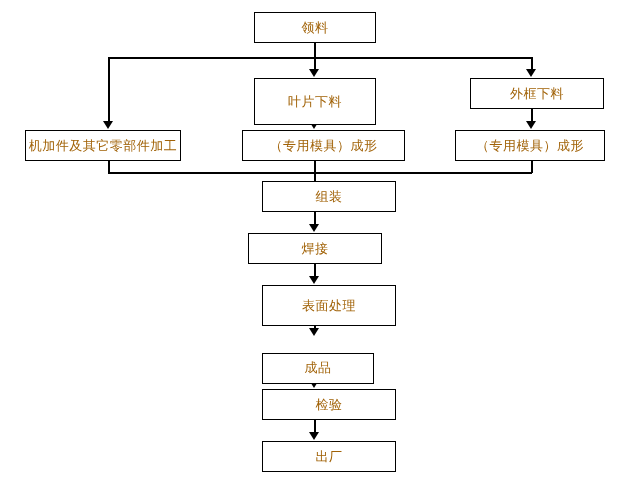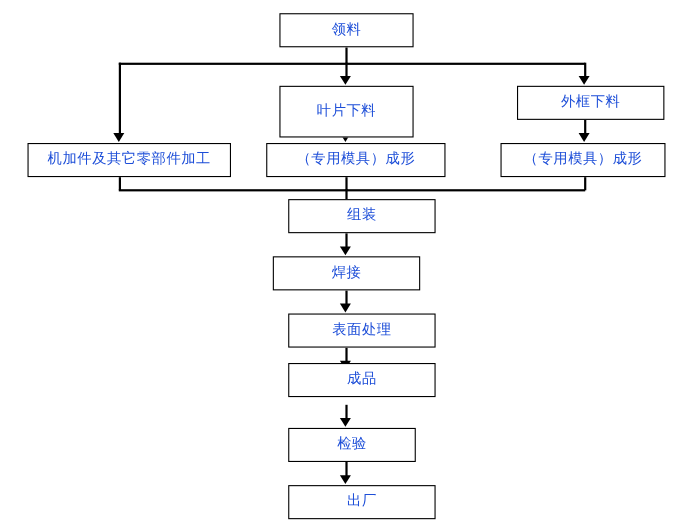--- a/index.html
+++ b/index.html
@@ -18,21 +18,21 @@
     overflow: hidden;
   }
   .node {
     position: absolute;
     box-sizing: border-box;
     border: 1.6px solid #000000;
     background: #ffffff;
     display: flex;
     align-items: center;
     justify-content: center;
-    color: #1d4ed8;
+    color: #a16207;
     font-size: 13px;
     line-height: 1;
     letter-spacing: 0.5px;
     white-space: nowrap;
     z-index: 3;
   }
   .node-label {
     display: block;
     transform: translateY(-0.5px);
   }
@@ -82,21 +82,21 @@
   <div class="node" style="left:470px; top:78px; width:134px; height:31px;">
     <span class="node-label">外框下料</span>
   </div>
 
   <div class="conn conn-v" style="left:314px; top:109px; height:13px;"></div>
   <div class="arrowhead" style="left:309px; top:121px;"></div>
 
   <div class="conn conn-v" style="left:531px; top:109px; height:13px;"></div>
   <div class="arrowhead" style="left:526px; top:121px;"></div>
 
-  <div class="node" style="left:25px; top:130px; width:185px; height:31px;">
+  <div class="node" style="left:25px; top:130px; width:156px; height:31px;">
     <span class="node-label">机加件及其它零部件加工</span>
   </div>
 
   <div class="node" style="left:242px; top:130px; width:163px; height:31px;">
     <span class="node-label">（专用模具）成形</span>
   </div>
 
   <div class="node" style="left:455px; top:130px; width:150px; height:31px;">
     <span class="node-label">（专用模具）成形</span>
   </div>
@@ -117,35 +117,35 @@
   <div class="conn conn-v" style="left:314px; top:212px; height:13px;"></div>
   <div class="arrowhead" style="left:309px; top:224px;"></div>
 
   <div class="node" style="left:248px; top:233px; width:134px; height:31px;">
     <span class="node-label">焊接</span>
   </div>
 
   <div class="conn conn-v" style="left:314px; top:264px; height:13px;"></div>
   <div class="arrowhead" style="left:309px; top:276px;"></div>
 
-  <div class="node" style="left:262px; top:285px; width:134px; height:31px;">
+  <div class="node" style="left:262px; top:285px; width:134px; height:41px;">
     <span class="node-label">表面处理</span>
   </div>
 
   <div class="conn conn-v" style="left:314px; top:316px; height:13px;"></div>
   <div class="arrowhead" style="left:309px; top:328px;"></div>
 
-  <div class="node" style="left:262px; top:330px; width:134px; height:31px;font-family:Liberation Mono, monospace;">
+  <div class="node" style="left:262px; top:353px; width:112px; height:31px;font-family:Liberation Mono, monospace;">
     <span class="node-label">成品</span>
   </div>
 
   <div class="conn conn-v" style="left:314px; top:368px; height:13px;"></div>
   <div class="arrowhead" style="left:309px; top:380px;"></div>
 
-  <div class="node" style="left:262px; top:389px; width:116px; height:31px;">
+  <div class="node" style="left:262px; top:389px; width:134px; height:31px;">
     <span class="node-label">检验</span>
   </div>
 
   <div class="conn conn-v" style="left:314px; top:420px; height:13px;"></div>
   <div class="arrowhead" style="left:309px; top:432px;"></div>
 
   <div class="node" style="left:262px; top:441px; width:134px; height:31px;">
     <span class="node-label">出厂</span>
   </div>
 

